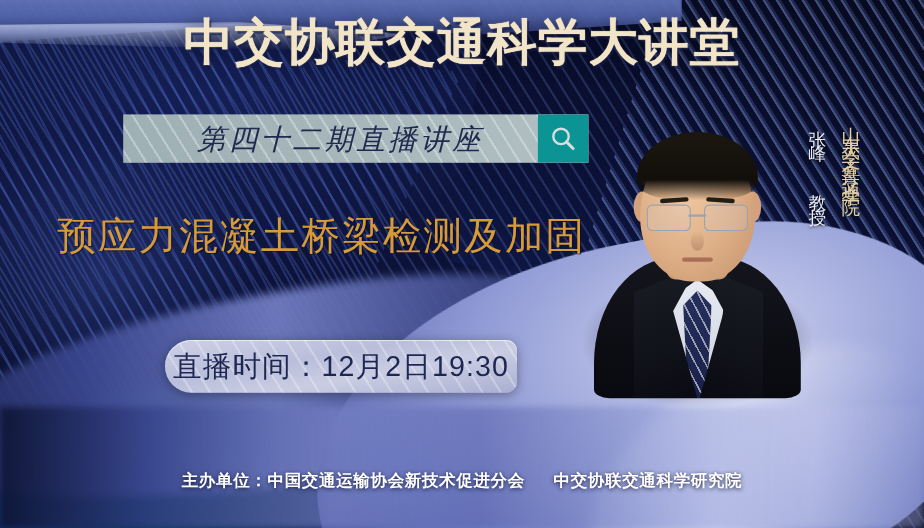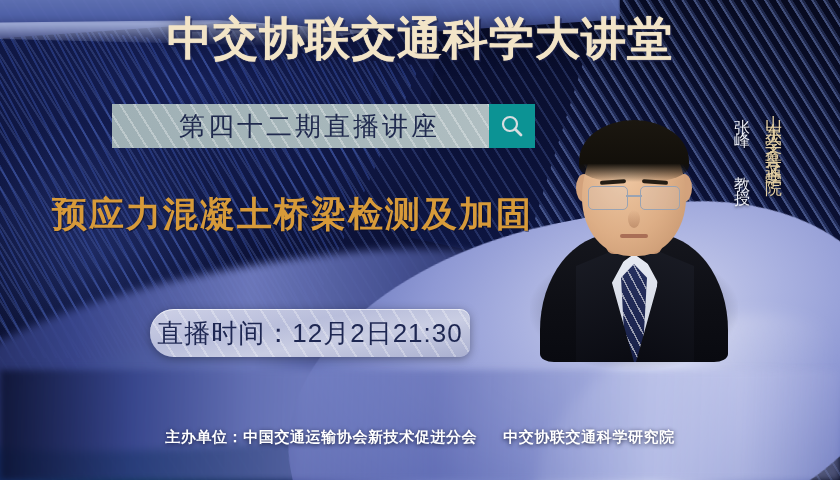--- a/index.html
+++ b/index.html
@@ -130,21 +130,21 @@
     position:absolute;top:16px;left:0;right:0;text-align:center;
     font-size:45px;line-height:1;font-weight:700;letter-spacing:1px;
     color:#f2e4c7;
     text-shadow:0 0 1px #f2e4c7, 2px 2px 0 rgba(20,26,70,.55), 0 0 18px rgba(0,0,0,.45);
     font-family:"Liberation Sans","DejaVu Sans",sans-serif;
   }
   
   .sub-band{
     position:absolute;top:104px;left:112px;width:423px;height:44px;
     background:linear-gradient(90deg,#9fb0b5 0%,#a7b7bb 55%,#b2c0c3 100%);
-    display:flex;align-items:center;overflow:hidden;
+    display:flex;align-items:center;overflow:hidden;font-style:italic;
   }
   .sub-band::after{
     content:"";position:absolute;inset:0;
     background-image:repeating-linear-gradient(58deg,
       rgba(255,255,255,0) 0 5px,
       rgba(255,255,255,.30) 5px 7px,
       rgba(255,255,255,0) 7px 12px);
     pointer-events:none;
   }
   .sub-text{
@@ -153,21 +153,21 @@
     padding-left:18px;
   }
   .search-box{
     position:relative;z-index:2;width:46px;height:44px;background:#0c9394;
     display:flex;align-items:center;justify-content:center;flex:0 0 46px;
   }
   .search-box svg{display:block;}
   
   .lecture-title{
     position:absolute;top:191px;left:52px;
-    font-size:35px;font-weight:700;letter-spacing:2px;
+    font-size:35px;font-weight:400;letter-spacing:2px;
     color:#d79a39;
     text-shadow:1px 1px 0 rgba(10,14,40,.6);
   }
   
   .time-pill{
     position:absolute;top:309px;left:150px;width:320px;height:48px;
     background:linear-gradient(170deg,#cdd0e6 0%,#b9bedb 38%,#c9cde3 62%,#a9afd0 100%);
     border-radius:24px 10px 10px 24px;
     display:flex;align-items:center;justify-content:center;
     box-shadow:0 2px 10px rgba(0,0,0,.35), inset 0 1px 0 rgba(255,255,255,.6);
@@ -308,21 +308,21 @@
         <svg width="26" height="26" viewBox="0 0 26 26">
           <circle cx="11" cy="11" r="7" fill="none" stroke="#d7dde0" stroke-width="2.2"></circle>
           <line x1="16" y1="16" x2="22" y2="22" stroke="#d7dde0" stroke-width="2.8" stroke-linecap="round"></line>
         </svg>
       </div>
     </div>
 
     <div class="lecture-title">预应力混凝土桥梁检测及加固</div>
 
     <div class="time-pill">
-      <span class="time-text">直播时间：12月2日21:30</span>
+      <span class="time-text">直播时间：12月2日19:30</span>
     </div>
 
     <div class="portrait">
       <div class="p-shadow"></div>
       <div class="p-body"></div>
       <div class="p-shirt"></div>
       <div class="p-tie"></div>
       <div class="p-lapel-l"></div>
       <div class="p-lapel-r"></div>
       <div class="p-neck"></div>

